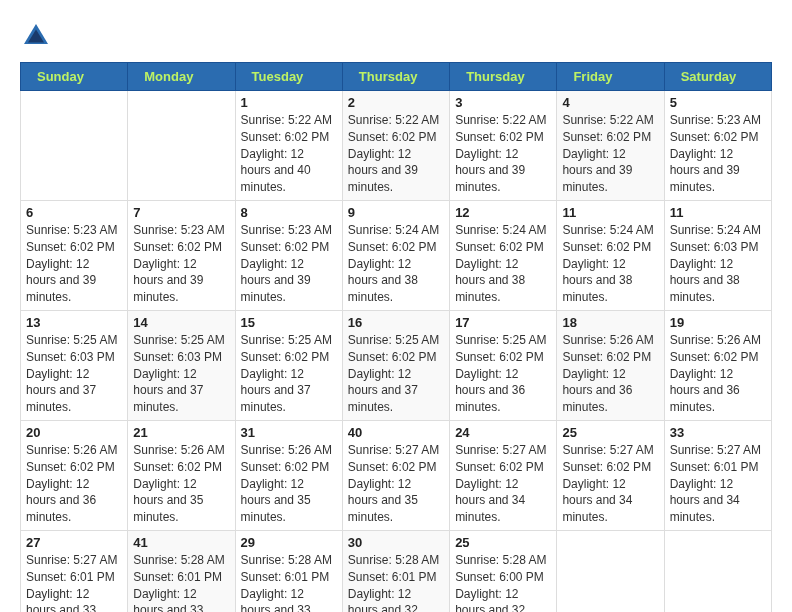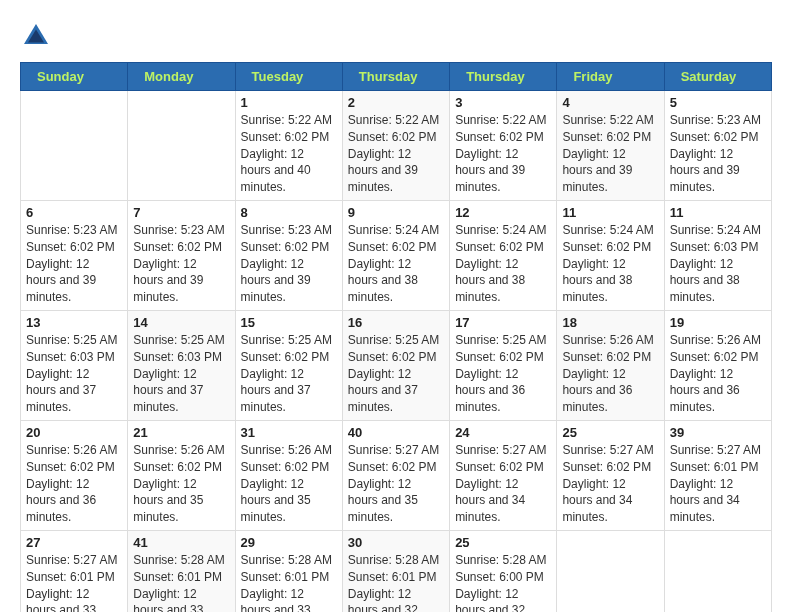--- a/index.html
+++ b/index.html
@@ -228,21 +228,21 @@
         </td>
         <td>
           <span class="day-number">24</span>
           <div class="day-info">Sunrise: 5:27 AM<br>Sunset: 6:02 PM<br>Daylight: 12 hours and 34 minutes.</div>
         </td>
         <td>
           <span class="day-number">25</span>
           <div class="day-info">Sunrise: 5:27 AM<br>Sunset: 6:02 PM<br>Daylight: 12 hours and 34 minutes.</div>
         </td>
         <td>
-          <span class="day-number">39</span>
+          <span class="day-number">33</span>
           <div class="day-info">Sunrise: 5:27 AM<br>Sunset: 6:01 PM<br>Daylight: 12 hours and 34 minutes.</div>
         </td>
       </tr>
       <tr>
         <td>
           <span class="day-number">27</span>
           <div class="day-info">Sunrise: 5:27 AM<br>Sunset: 6:01 PM<br>Daylight: 12 hours and 33 minutes.</div>
         </td>
         <td>
           <span class="day-number">41</span>

